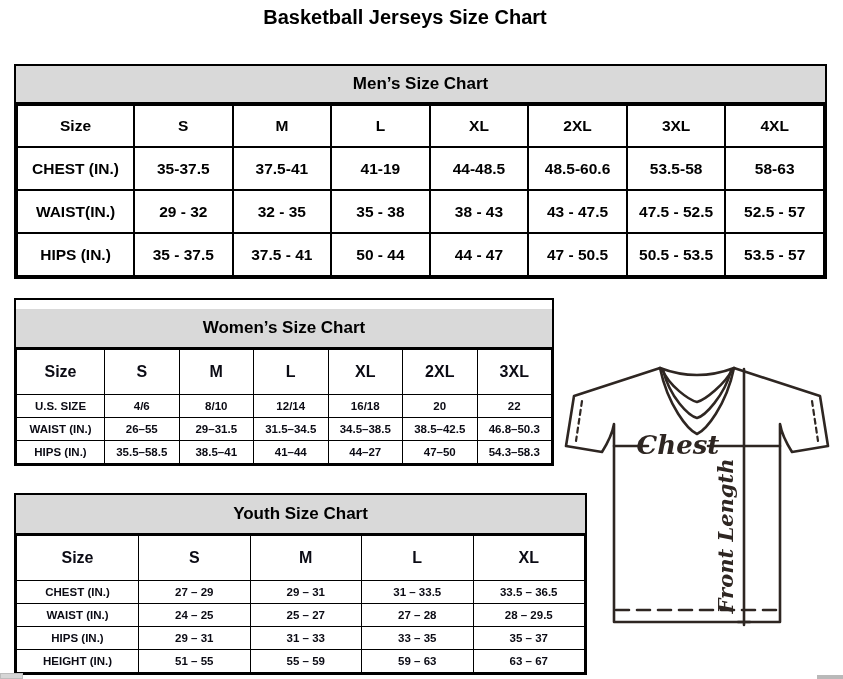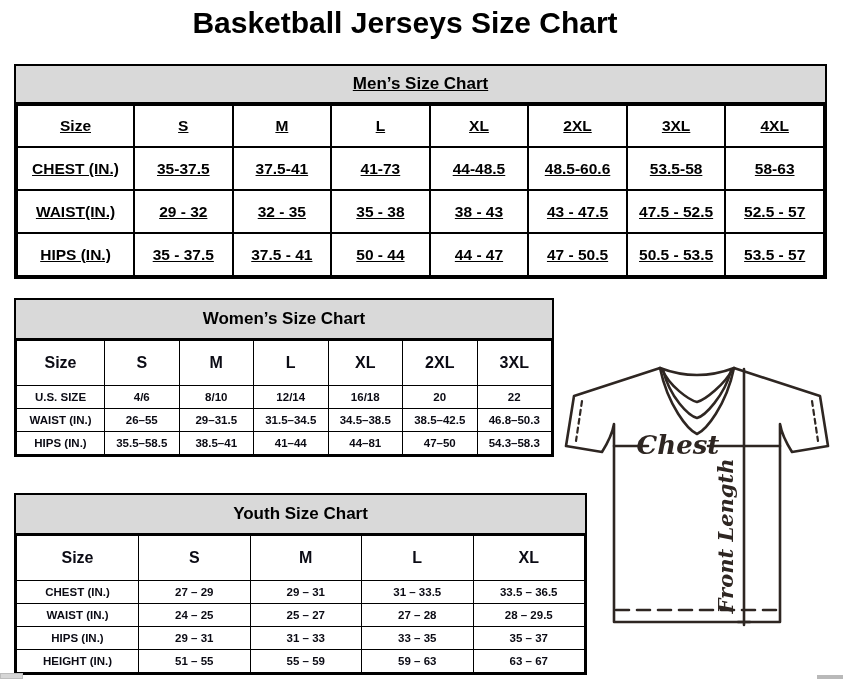--- a/index.html
+++ b/index.html
@@ -3,48 +3,48 @@
 <meta charset="utf-8">
 <style>
   html,body { margin:0; padding:0; }
   body {
     width:843px; height:679px; position:relative; overflow:hidden;
     background:#ffffff;
     font-family:"Liberation Sans", sans-serif;
   }
   .page-title {
     position:absolute; left:0; top:6px; width:810px;
-    text-align:center; font-size:30px; font-weight:bold; color:#000;
+    text-align:center; font-size:20px; font-weight:bold; color:#000;
   }
   .size-chart {
     position:absolute; box-sizing:border-box;
     border:2px solid #000; background:#fff;
   }
   .chart-title {
     background:#d9d9d9; border-bottom:2px solid #000;
     text-align:center; font-weight:bold; font-size:17px; color:#000;
     display:flex; align-items:center; justify-content:center;
   }
   table.sizes {
     border-collapse:collapse; width:100%; table-layout:fixed;
   }
   table.sizes th, table.sizes td {
     border:1px solid #000; text-align:center; font-weight:bold;
     padding:0; overflow:hidden; white-space:nowrap;
   }
   
-  .mens-wrap { left:14px; top:64px; width:813px;text-decoration:underline; }
+  .mens-wrap { left:14px; top:64px; width:813px; }
   .mens-wrap .chart-title { height:36px; }
   .mens-wrap table th, .mens-wrap table td { border-width:2px; font-size:15.5px; color:#000; }
   .mens-wrap tr { height:43px; }
   .mens-wrap tr.size-row { height:42px; }
   .mens-wrap th.first { width:115px; }
   
   .womens-wrap { left:14px; top:298px; width:540px; }
-  .womens-wrap .chart-title { height:38px; }
+  .womens-wrap .chart-title { height:38px;margin-top:9px; }
   .womens-wrap th.first { width:87px; }
   
   .youth-wrap { left:14px; top:493px; width:573px; }
   .youth-wrap .chart-title { height:38px; }
   .youth-wrap th.first { width:121px; }
   
   .womens-wrap tr.size-row, .youth-wrap tr.size-row { height:45px; }
   .womens-wrap tr.size-row th, .youth-wrap tr.size-row th { font-size:16px; color:#0b0b14; }
   .womens-wrap tr.data-row, .youth-wrap tr.data-row { height:23px; }
   .womens-wrap tr.data-row th, .womens-wrap tr.data-row td,
@@ -77,21 +77,21 @@
           <th>L</th>
           <th>XL</th>
           <th>2XL</th>
           <th>3XL</th>
           <th>4XL</th>
         </tr>
         <tr class="data-row">
           <th class="first">CHEST (IN.)</th>
           <td>35-37.5</td>
           <td>37.5-41</td>
-          <td>41-73</td>
+          <td>41-19</td>
           <td>44-48.5</td>
           <td>48.5-60.6</td>
           <td>53.5-58</td>
           <td>58-63</td>
         </tr>
         <tr class="data-row">
           <th class="first">WAIST(IN.)</th>
           <td>29 - 32</td>
           <td>32 - 35</td>
           <td>35 - 38</td>
@@ -143,21 +143,21 @@
           <td>31.5–34.5</td>
           <td>34.5–38.5</td>
           <td>38.5–42.5</td>
           <td>46.8–50.3</td>
         </tr>
         <tr class="data-row">
           <th class="first">HIPS (IN.)</th>
           <td>35.5–58.5</td>
           <td>38.5–41</td>
           <td>41–44</td>
-          <td>44–81</td>
+          <td>44–27</td>
           <td>47–50</td>
           <td>54.3–58.3</td>
         </tr>
       </tbody>
     </table>
 </div>
 
 <div class="size-chart youth-wrap">
   <div class="chart-title">Youth Size Chart</div>
   <table class="sizes">

